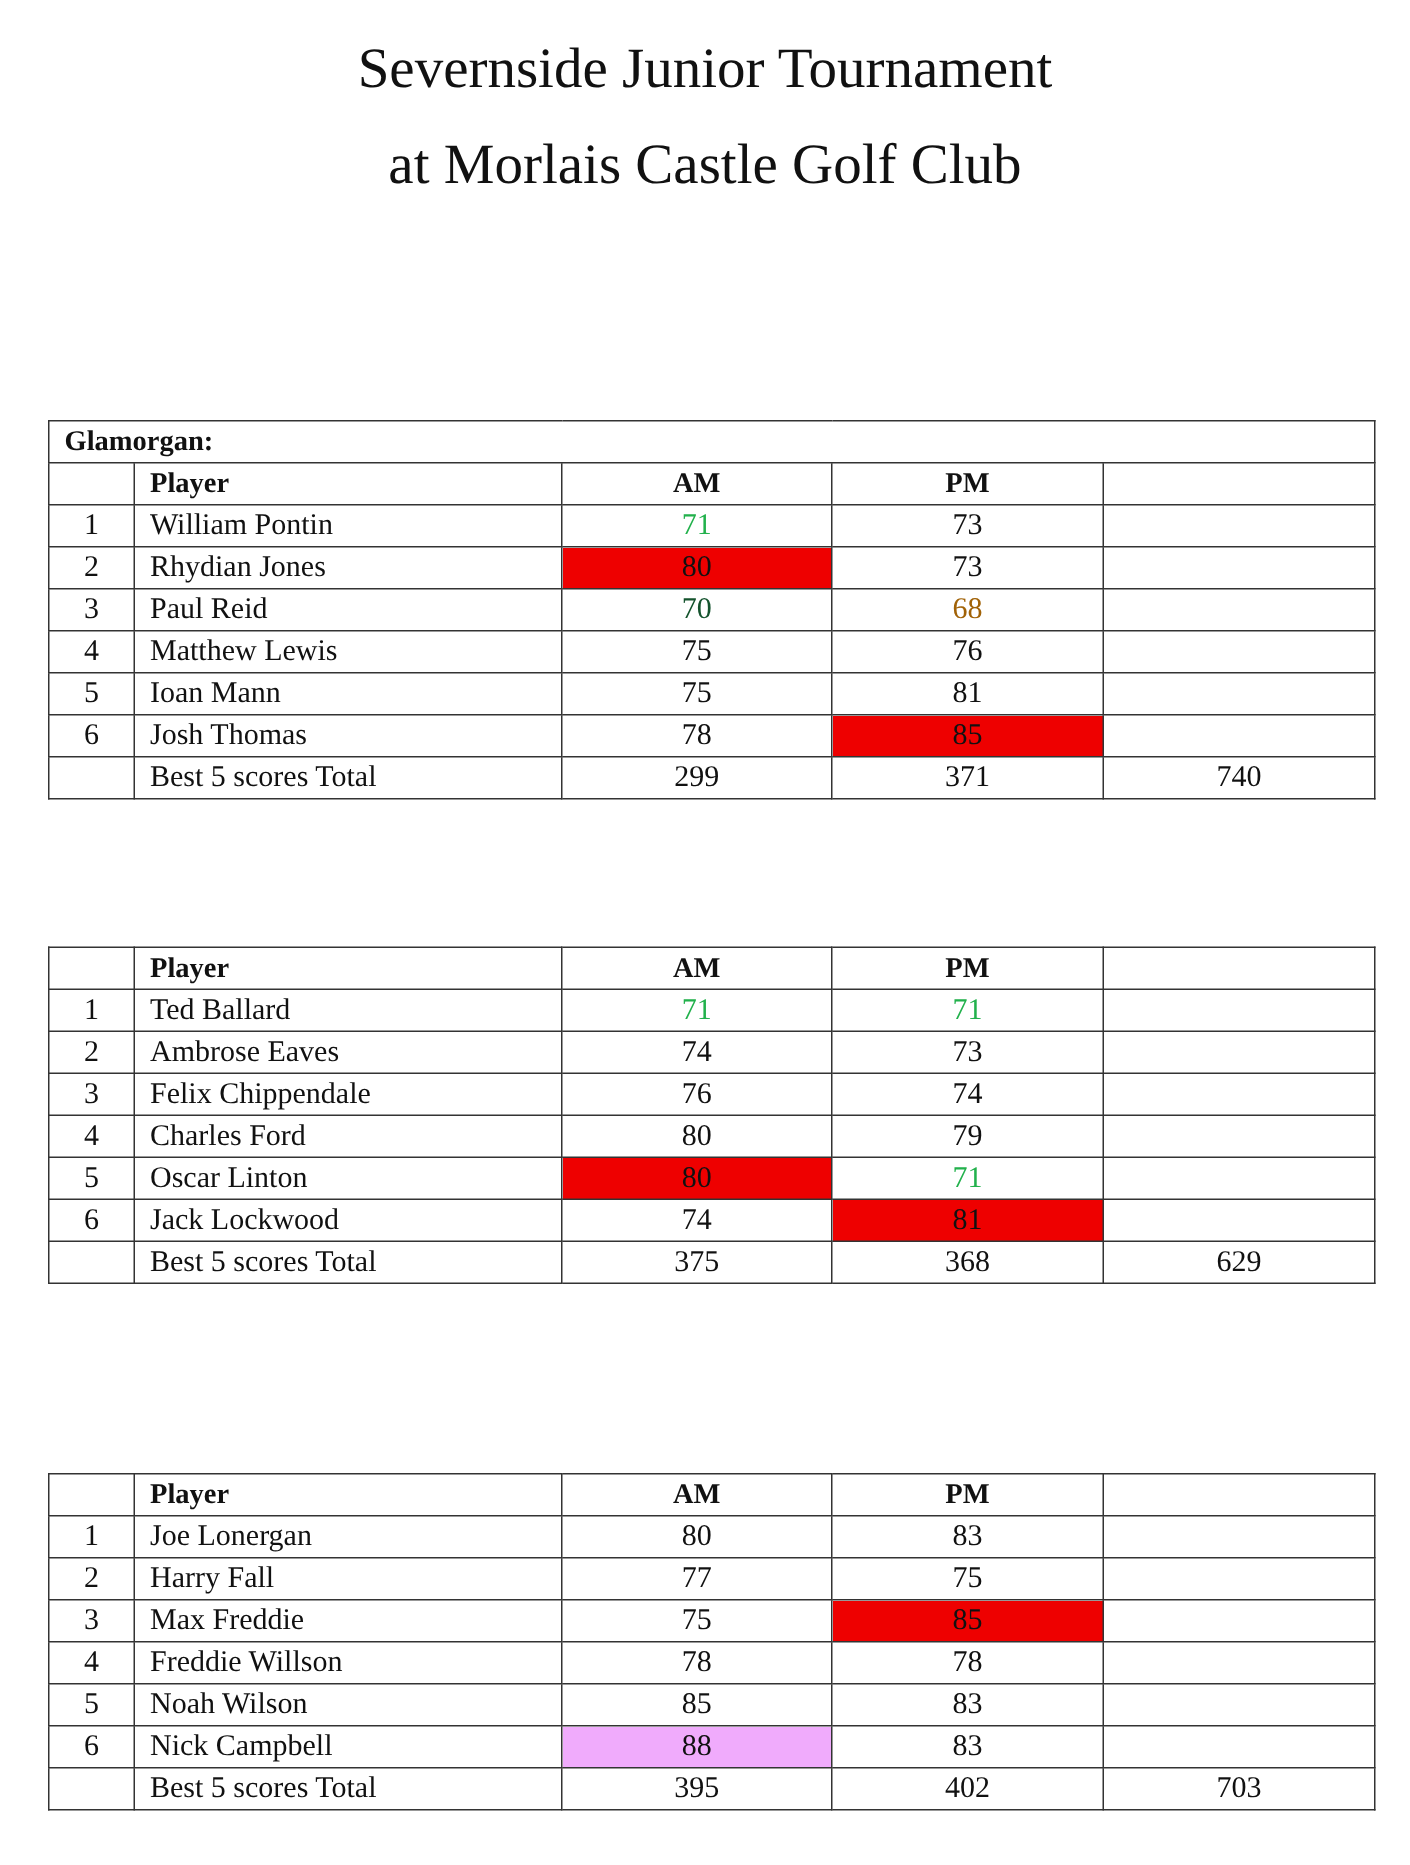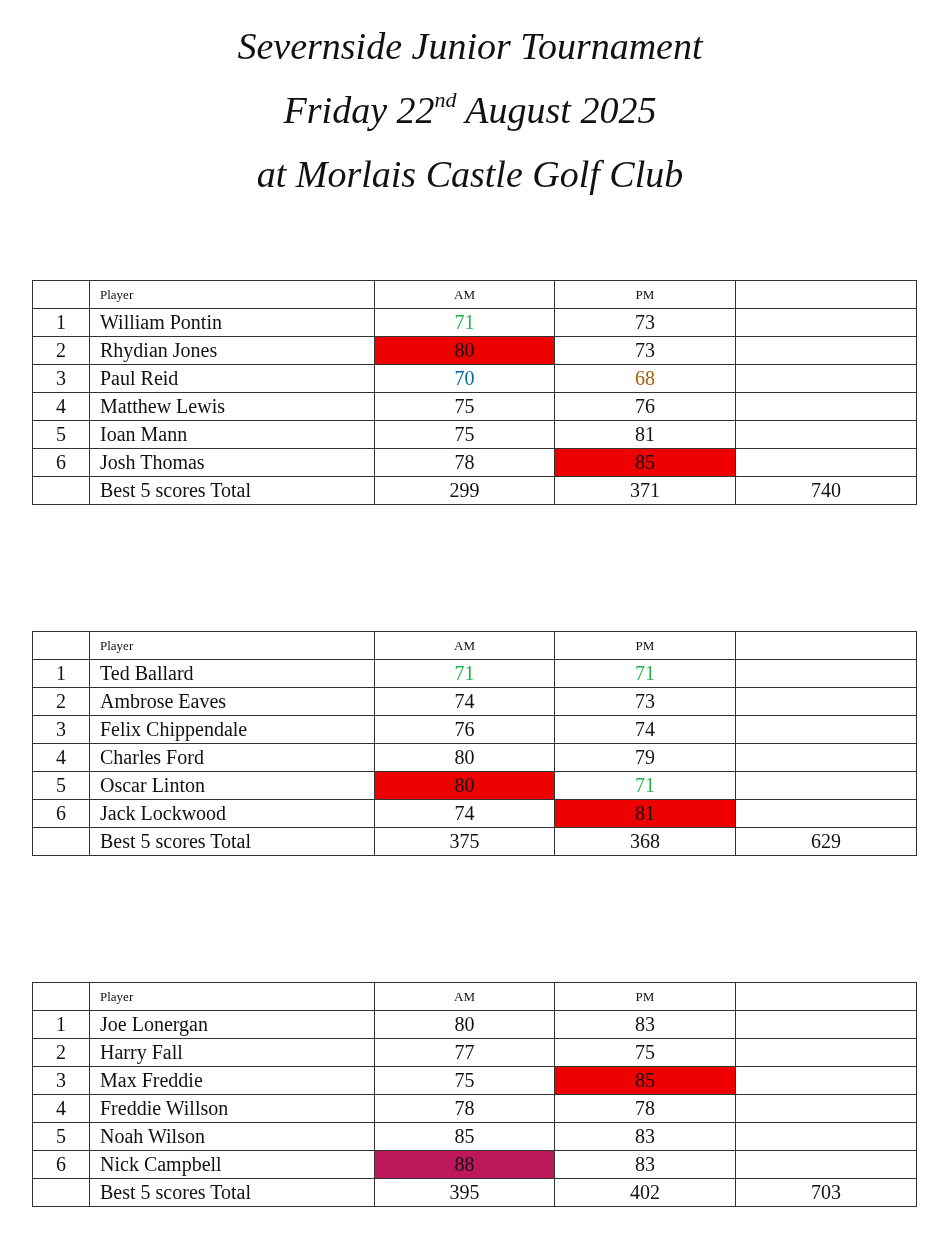--- a/index.html
+++ b/index.html
@@ -1,54 +1,56 @@
 <!DOCTYPE html>
 <html><head>
 <meta charset="utf-8">
 <style>
   html, body { margin: 0; padding: 0; background: #ffffff; }
   body { width: 940px; height: 1243px; position: relative; overflow: hidden;
          font-family: "Liberation Serif", "DejaVu Serif", serif; color: #111; }
   .title-block { position: absolute; left: 0; top: 14px; width: 940px; text-align: center; }
-  .title-line { font-size: 38px; line-height: 64px; height: 64px; color: #111; white-space: nowrap; font-style: italic; }
+  .title-line { font-size: 38px; line-height: 64px; height: 64px; color: #111; white-space: nowrap; }
   .title-line sup { font-size: 22px; vertical-align: 16px; line-height: 0; }
   .team-table { position: absolute; left: 32px; width: 884px; border-collapse: collapse; table-layout: fixed; }
   .team-table td { border: 1.5px solid #333; height: 27px; padding: 0; font-size: 20px; line-height: 27px;
                    white-space: nowrap; overflow: hidden; }
   .team-table td.soft-left { border-left-color: #aaa; }
   .team-table .team-name { font-weight: bold; padding-left: 10px; font-size: 19px; }
-  .team-table .hdr { font-weight: normal; font-size: 13px; }
+  .team-table .hdr { font-weight: bold; font-size: 19px; }
   .team-table .num { text-align: center; }
   .team-table .name { padding-left: 10px; }
   .team-table .score { text-align: center; }
   .score.best { color: #22b14c; text-align: center; }
   .score.warn { color: #ff1a1a; }
   .score.dropped { background: #ee0000; color: #111; }
   col.c0 { width: 57px; } col.c1 { width: 285px; } col.c2 { width: 180px; }
   col.c3 { width: 181px; } col.c4 { width: 181px; }
 </style>
 </head>
 <body>
 
 <div class="title-block">
   <div class="title-line">Severnside Junior Tournament</div>
-  <div class="title-line"><span>Friday 22</span><sup>nd</sup><span> August 2025</span></div>
   <div class="title-line">at Morlais Castle Golf Club</div>
 </div>
 
 <table class="team-table" style="top:280px;">
     <colgroup>
       <col class="c0">
       <col class="c1">
       <col class="c2">
       <col class="c3">
       <col class="c4">
     </colgroup>
     <tbody>
       <tr>
+        <td colspan="5" class="team-name">Glamorgan:</td>
+      </tr>
+      <tr>
     <td class="num"></td>
     <td class="name hdr">Player</td>
     <td class="score hdr soft-left">AM</td>
     <td class="score hdr">PM</td>
     <td class="score soft-left"></td>
   </tr>
       <tr>
       <td class="num">1</td>
       <td class="name">William Pontin</td>
       <td class="score soft-left best" style="color: rgb(34, 177, 76);">71</td>
@@ -58,21 +60,21 @@
       <tr>
       <td class="num">2</td>
       <td class="name">Rhydian Jones</td>
       <td class="score soft-left dropped" style="background: rgb(238, 0, 0);">80</td>
       <td class="score ">73</td>
       <td class="score soft-left"></td>
     </tr>
       <tr>
       <td class="num">3</td>
       <td class="name">Paul Reid</td>
-      <td class="score soft-left warn" style="color: #0369a1;">70</td>
+      <td class="score soft-left warn" style="color: #14532d;">70</td>
       <td class="score warn" style="color: #a16207;">68</td>
       <td class="score soft-left"></td>
     </tr>
       <tr>
       <td class="num">4</td>
       <td class="name">Matthew Lewis</td>
       <td class="score soft-left ">75</td>
       <td class="score ">76</td>
       <td class="score soft-left"></td>
     </tr>
@@ -213,21 +215,21 @@
       <tr>
       <td class="num">5</td>
       <td class="name">Noah Wilson</td>
       <td class="score soft-left ">85</td>
       <td class="score ">83</td>
       <td class="score soft-left"></td>
     </tr>
       <tr>
       <td class="num">6</td>
       <td class="name">Nick Campbell</td>
-      <td class="score soft-left dropped" style="background: #be185d;">88</td>
+      <td class="score soft-left dropped" style="background: #f0abfc;">88</td>
       <td class="score ">83</td>
       <td class="score soft-left"></td>
     </tr>
       <tr>
     <td class="num"></td>
     <td class="name">Best 5 scores Total</td>
     <td class="score">395</td>
     <td class="score">402</td>
     <td class="score">703</td>
   </tr>

